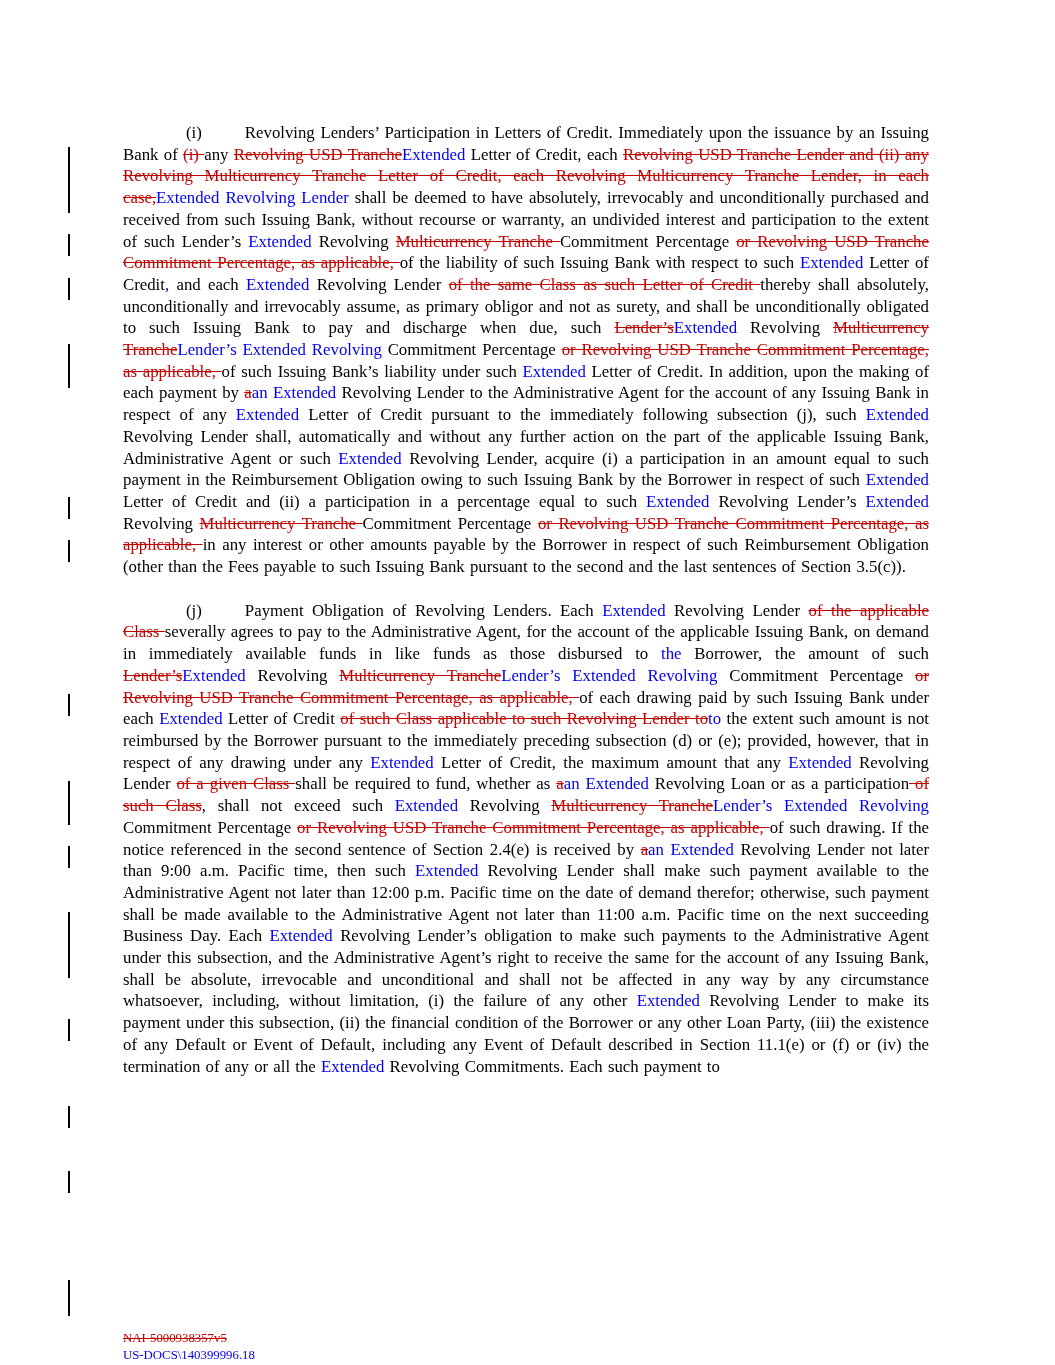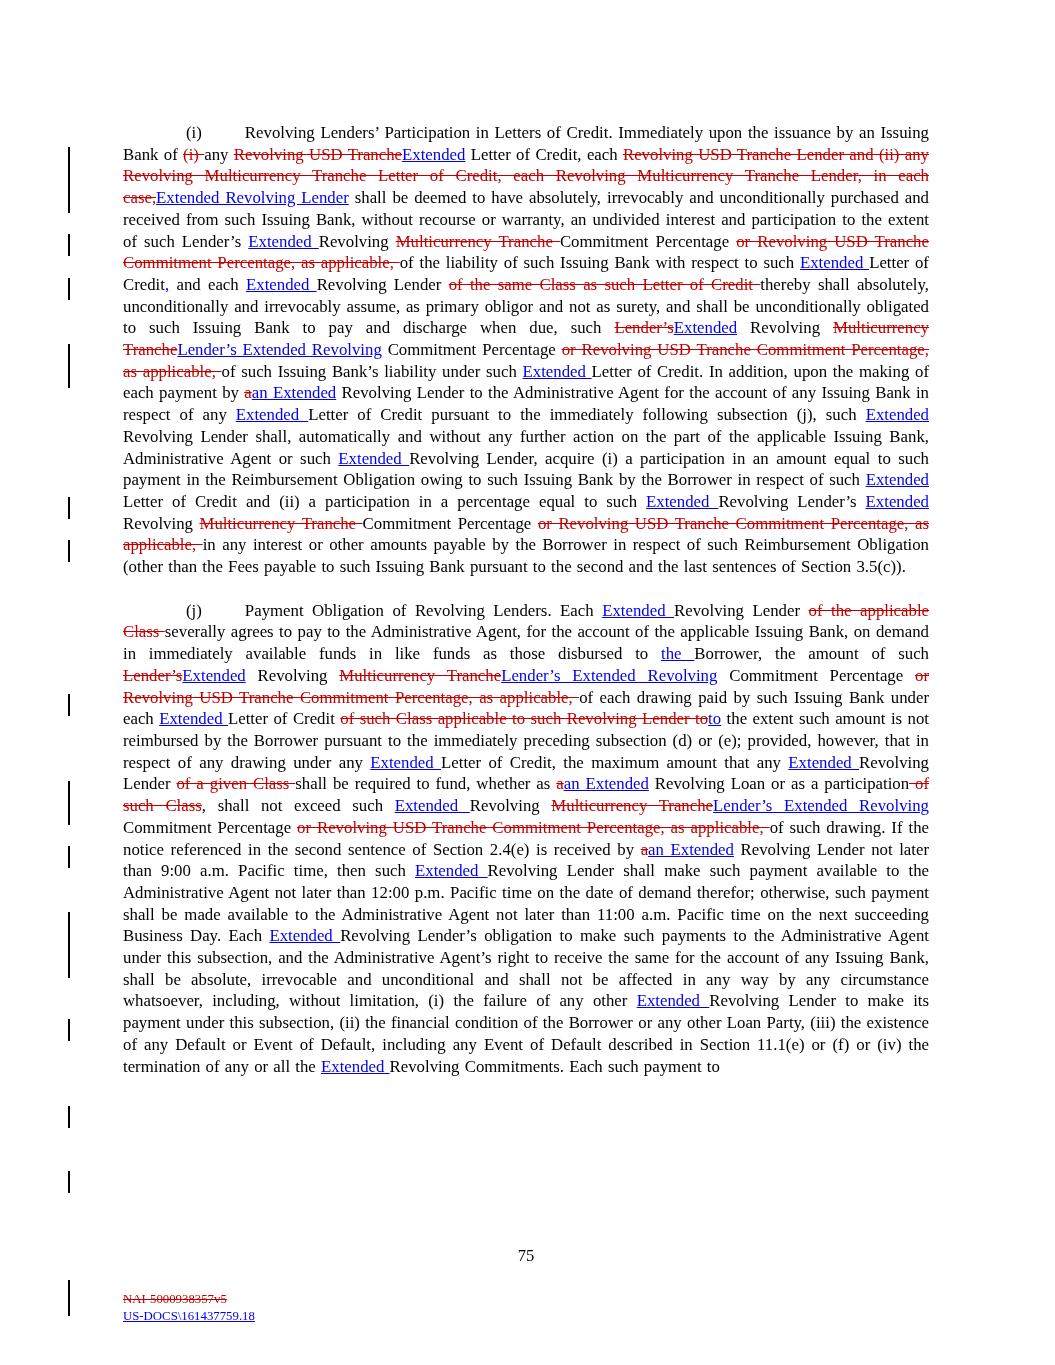--- a/index.html
+++ b/index.html
@@ -31,21 +31,20 @@
     text-indent: 63px;
     word-spacing: 1px;
   }
   .run-n { color: var(--body-text, #000000); }
   .run-d {
     color: var(--deleted-text, #c00000);
     text-decoration: line-through;
   }
   .run-i {
     color: var(--inserted-text, #0000ee);
-    text-decoration: underline;
   }
   .run-u {
     color: var(--body-text, #000000);
   }
   .run-t {
     display: inline-block;
     width: 43px;
   }
   .bar {
     position: absolute;
@@ -57,21 +56,21 @@
     position: absolute;
     left: 123px;
     top: 1246px;
     width: 806px;
     text-align: center;
     font-size: 16.5px;
   }
   .footer {
     position: absolute;
     left: 123px;
-    top: 1291px;
+    top: 1330px;
     font-size: 12.8px;
     line-height: 17px;
   }
   .footer .run-d, .footer .run-i { display: block; }
 </style>
 </head>
 <body>
 
 <div class="page">
 
@@ -88,20 +87,19 @@
   <div class="bar" style="top:1019px;height:22px"></div>
   <div class="bar" style="top:1106px;height:22px"></div>
   <div class="bar" style="top:1171px;height:22px"></div>
   <div class="bar" style="top:1280px;height:36px"></div>
 
   <div class="content">
     <p class="para"><span class="run-n">(i)</span><span class="run-t"></span><span class="run-u">Revolving Lenders’ Participation in Letters of Credit</span><span class="run-n">.  Immediately upon the issuance by an Issuing Bank of </span><span class="run-d">(i) </span><span class="run-n">any </span><span class="run-d">Revolving USD Tranche</span><span class="run-i">Extended</span><span class="run-n"> Letter of Credit, each </span><span class="run-d">Revolving USD Tranche Lender and (ii) any Revolving Multicurrency Tranche Letter of Credit, each Revolving Multicurrency Tranche Lender, in each case,</span><span class="run-i">Extended Revolving Lender</span><span class="run-n"> shall be deemed to have absolutely, irrevocably and unconditionally purchased and received from such Issuing Bank, without recourse or warranty, an undivided interest and participation to the extent of such Lender’s </span><span class="run-i">Extended </span><span class="run-n">Revolving </span><span class="run-d">Multicurrency Tranche </span><span class="run-n">Commitment Percentage </span><span class="run-d">or Revolving USD Tranche Commitment Percentage, as applicable, </span><span class="run-n">of the liability of such Issuing Bank with respect to such </span><span class="run-i">Extended </span><span class="run-n">Letter of Credit</span><span class="run-i">,</span><span class="run-n"> and each </span><span class="run-i">Extended </span><span class="run-n">Revolving Lender </span><span class="run-d">of the same Class as such Letter of Credit </span><span class="run-n">thereby shall absolutely, unconditionally and irrevocably assume, as primary obligor and not as surety, and shall be unconditionally obligated to such Issuing Bank to pay and discharge when due, such </span><span class="run-d">Lender’s</span><span class="run-i">Extended</span><span class="run-n"> Revolving </span><span class="run-d">Multicurrency Tranche</span><span class="run-i">Lender’s Extended Revolving</span><span class="run-n"> Commitment Percentage </span><span class="run-d">or Revolving USD Tranche Commitment Percentage, as applicable, </span><span class="run-n">of such Issuing Bank’s liability under such </span><span class="run-i">Extended </span><span class="run-n">Letter of Credit.  In addition, upon the making of each payment by </span><span class="run-d">a</span><span class="run-i">an Extended</span><span class="run-n"> Revolving Lender to the Administrative Agent for the account of any Issuing Bank in respect of any </span><span class="run-i">Extended </span><span class="run-n">Letter of Credit pursuant to the immediately following subsection (j), such </span><span class="run-i">Extended </span><span class="run-n">Revolving Lender shall, automatically and without any further action on the part of the applicable Issuing Bank, Administrative Agent or such </span><span class="run-i">Extended </span><span class="run-n">Revolving Lender, acquire (i) a participation in an amount equal to such payment in the Reimbursement Obligation owing to such Issuing Bank by the Borrower in respect of such </span><span class="run-i">Extended </span><span class="run-n">Letter of Credit and (ii) a participation in a percentage equal to such </span><span class="run-i">Extended </span><span class="run-n">Revolving Lender’s </span><span class="run-i">Extended </span><span class="run-n">Revolving </span><span class="run-d">Multicurrency Tranche </span><span class="run-n">Commitment Percentage </span><span class="run-d">or Revolving USD Tranche Commitment Percentage, as applicable, </span><span class="run-n">in any interest or other amounts payable by the Borrower in respect of such Reimbursement Obligation (other than the Fees payable to such Issuing Bank pursuant to the second and the last sentences of </span><span class="run-u">Section 3.5(c)</span><span class="run-n">).</span></p>
     <p class="para"><span class="run-n">(j)</span><span class="run-t"></span><span class="run-u">Payment Obligation of Revolving Lenders</span><span class="run-n">.  Each </span><span class="run-i">Extended </span><span class="run-n">Revolving Lender </span><span class="run-d">of the applicable Class </span><span class="run-n">severally agrees to pay to the Administrative Agent, for the account of the applicable Issuing Bank, on demand in immediately available funds in like funds as those disbursed to </span><span class="run-i">the </span><span class="run-n">Borrower, the amount of such </span><span class="run-d">Lender’s</span><span class="run-i">Extended</span><span class="run-n"> Revolving </span><span class="run-d">Multicurrency Tranche</span><span class="run-i">Lender’s Extended Revolving</span><span class="run-n"> Commitment Percentage </span><span class="run-d">or Revolving USD Tranche Commitment Percentage, as applicable, </span><span class="run-n">of each drawing paid by such Issuing Bank under each </span><span class="run-i">Extended </span><span class="run-n">Letter of Credit </span><span class="run-d">of such Class applicable to such Revolving Lender to</span><span class="run-i">to</span><span class="run-n"> the extent such amount is not reimbursed by the Borrower pursuant to the immediately preceding subsection (d) or (e); </span><span class="run-u">provided</span><span class="run-n">, </span><span class="run-u">however</span><span class="run-n">, that in respect of any drawing under any </span><span class="run-i">Extended </span><span class="run-n">Letter of Credit, the maximum amount that any </span><span class="run-i">Extended </span><span class="run-n">Revolving Lender </span><span class="run-d">of a given Class </span><span class="run-n">shall be required to fund, whether as </span><span class="run-d">a</span><span class="run-i">an Extended</span><span class="run-n"> Revolving Loan or as a participation</span><span class="run-d"> of such Class</span><span class="run-n">, shall not exceed such </span><span class="run-i">Extended </span><span class="run-n">Revolving </span><span class="run-d">Multicurrency Tranche</span><span class="run-i">Lender’s Extended Revolving</span><span class="run-n"> Commitment Percentage </span><span class="run-d">or Revolving USD Tranche Commitment Percentage, as applicable, </span><span class="run-n">of such drawing.  If the notice referenced in the second sentence of </span><span class="run-u">Section 2.4(e)</span><span class="run-n"> is received by </span><span class="run-d">a</span><span class="run-i">an Extended</span><span class="run-n"> Revolving Lender not later than 9:00 a.m. Pacific time, then such </span><span class="run-i">Extended </span><span class="run-n">Revolving Lender shall make such payment available to the Administrative Agent not later than 12:00 p.m. Pacific time on the date of demand therefor; otherwise, such payment shall be made available to the Administrative Agent not later than 11:00 a.m. Pacific time on the next succeeding Business Day.  Each </span><span class="run-i">Extended </span><span class="run-n">Revolving Lender’s obligation to make such payments to the Administrative Agent under this subsection, and the Administrative Agent’s right to receive the same for the account of any Issuing Bank, shall be absolute, irrevocable and unconditional and shall not be affected in any way by any circumstance whatsoever, including, without limitation, (i) the failure of any other </span><span class="run-i">Extended </span><span class="run-n">Revolving Lender to make its payment under this subsection, (ii) the financial condition of the Borrower or any other Loan Party, (iii) the existence of any Default or Event of Default, including any Event of Default described in </span><span class="run-u">Section 11.1(e)</span><span class="run-n"> or </span><span class="run-u">(f)</span><span class="run-n"> or (iv) the termination of any or all the </span><span class="run-i">Extended </span><span class="run-n">Revolving Commitments.  Each such payment to</span></p>
   </div>
 
-  <div class="page-number">75</div>
 
   <div class="footer">
     <span class="run-d">NAI-5000938357v5</span>
-    <span class="run-i">US-DOCS\161437759.18</span>
+    <span class="run-i">US-DOCS\140399996.18</span>
   </div>
 
 </div>
 
 </body></html>

